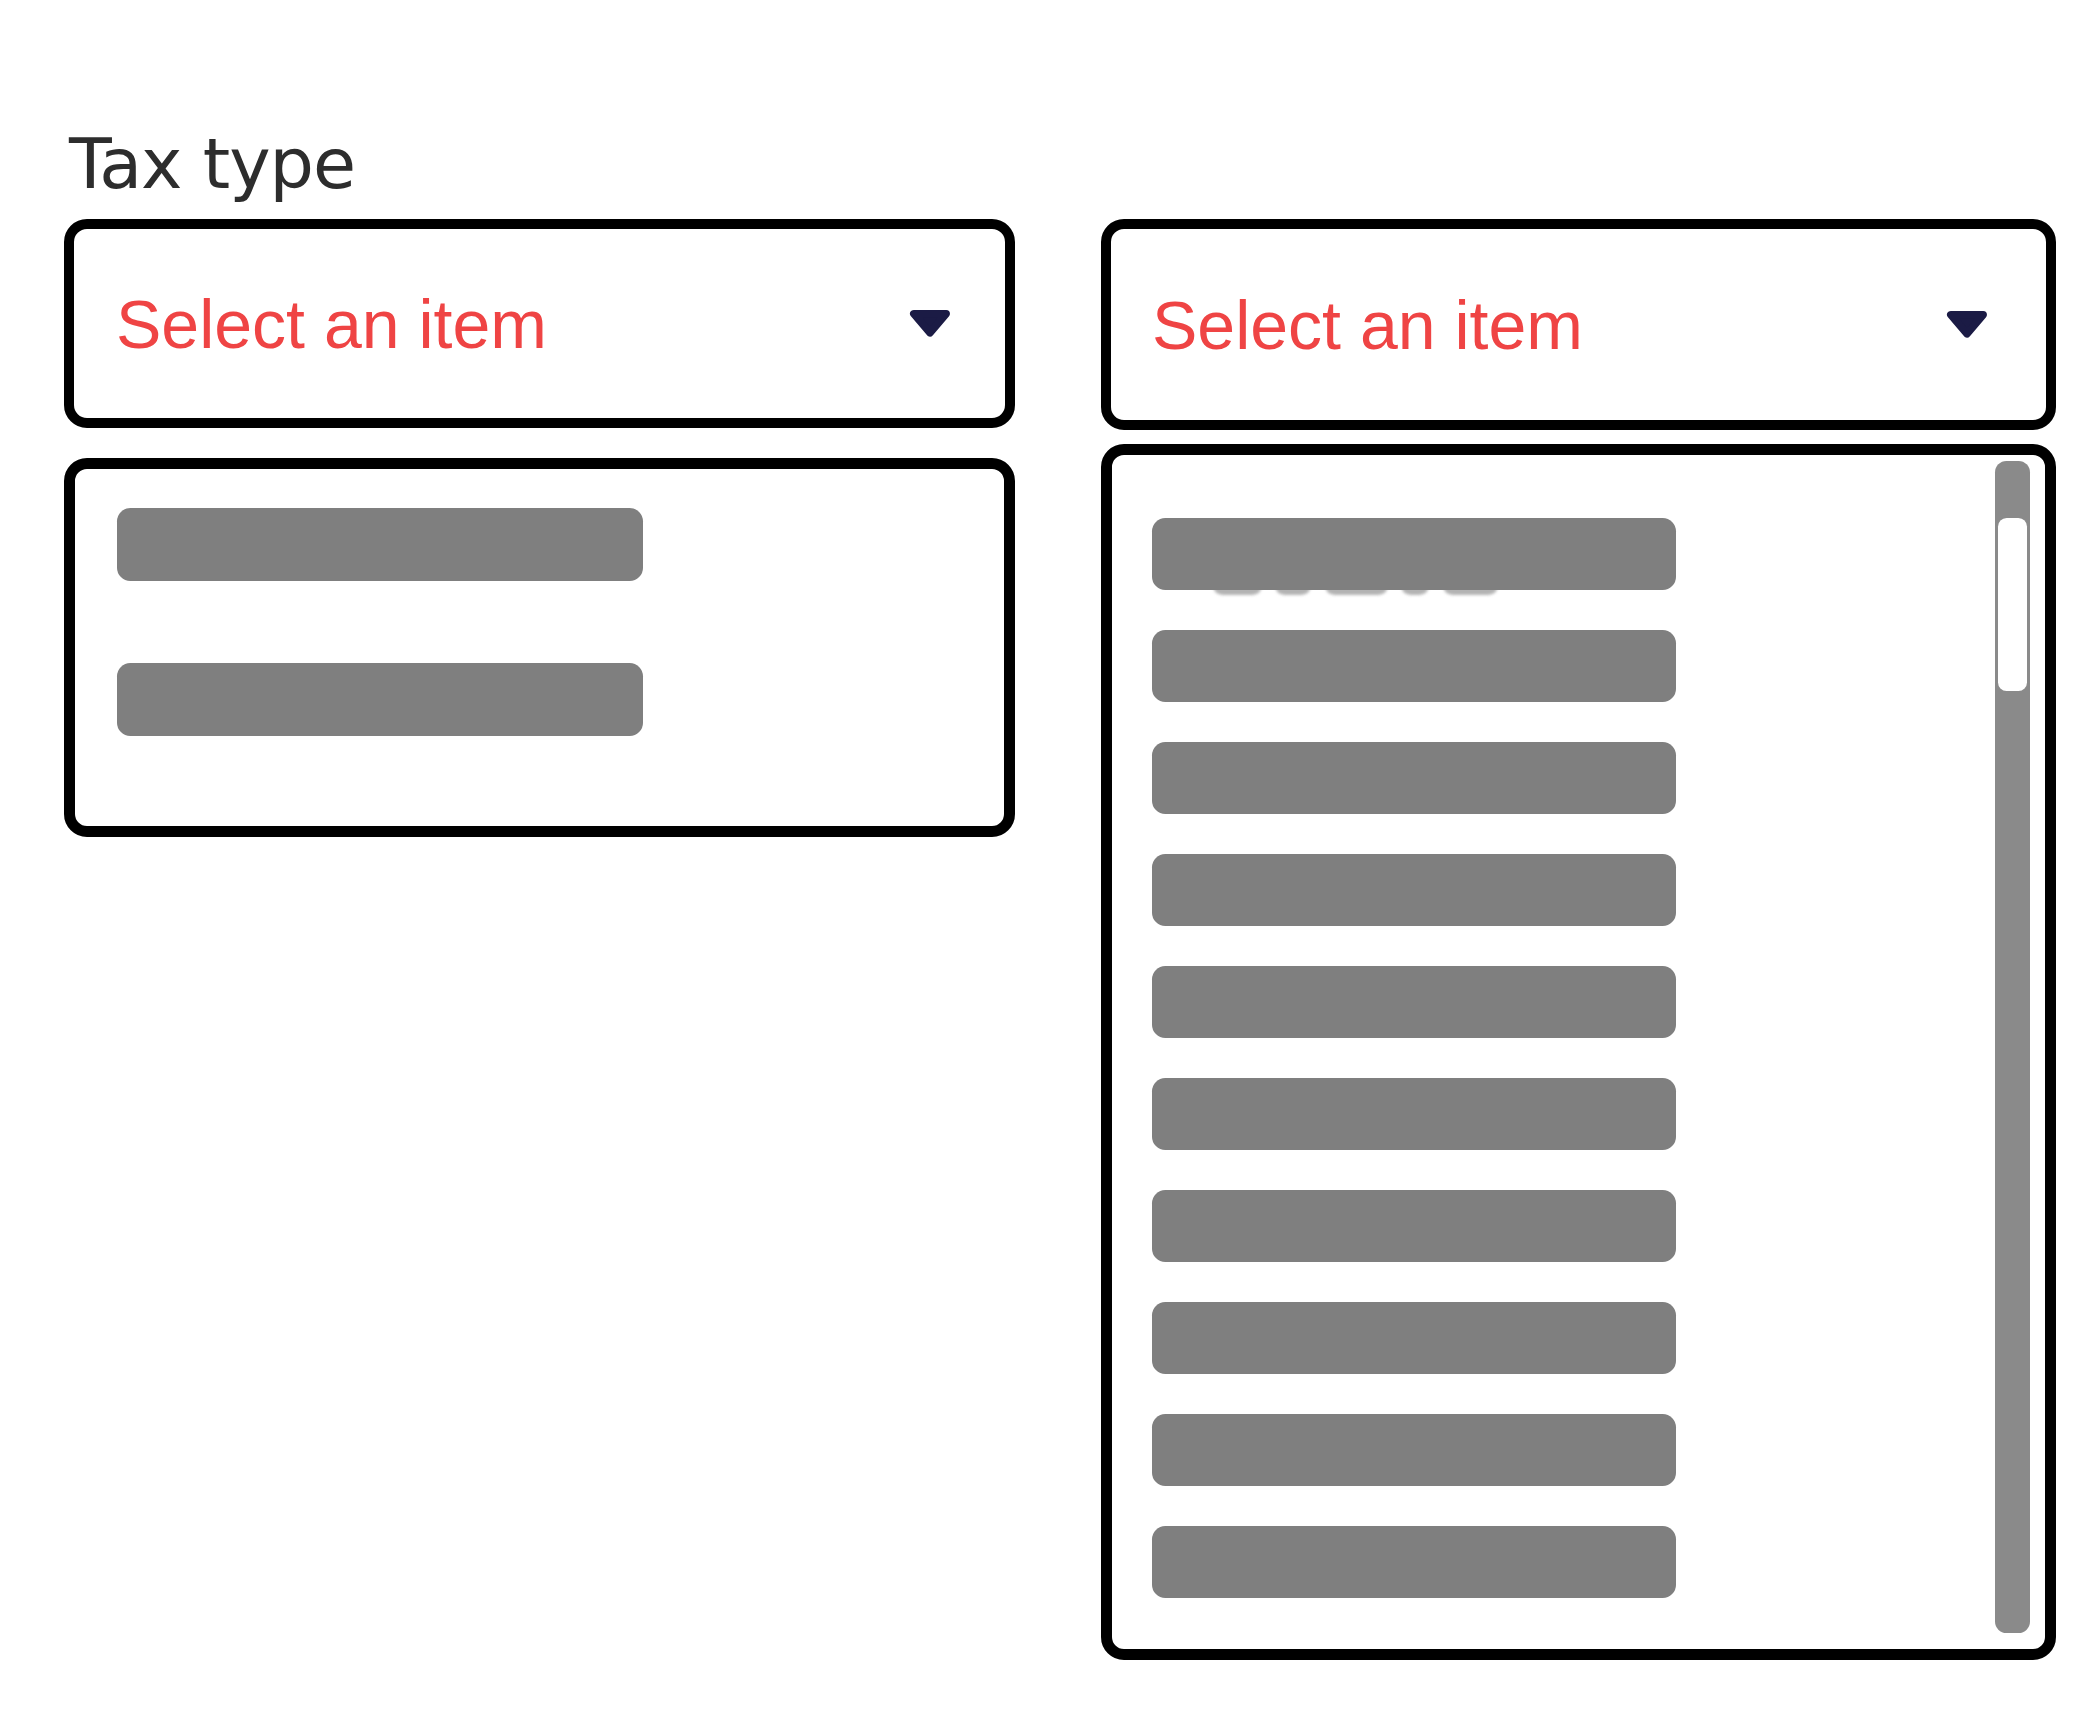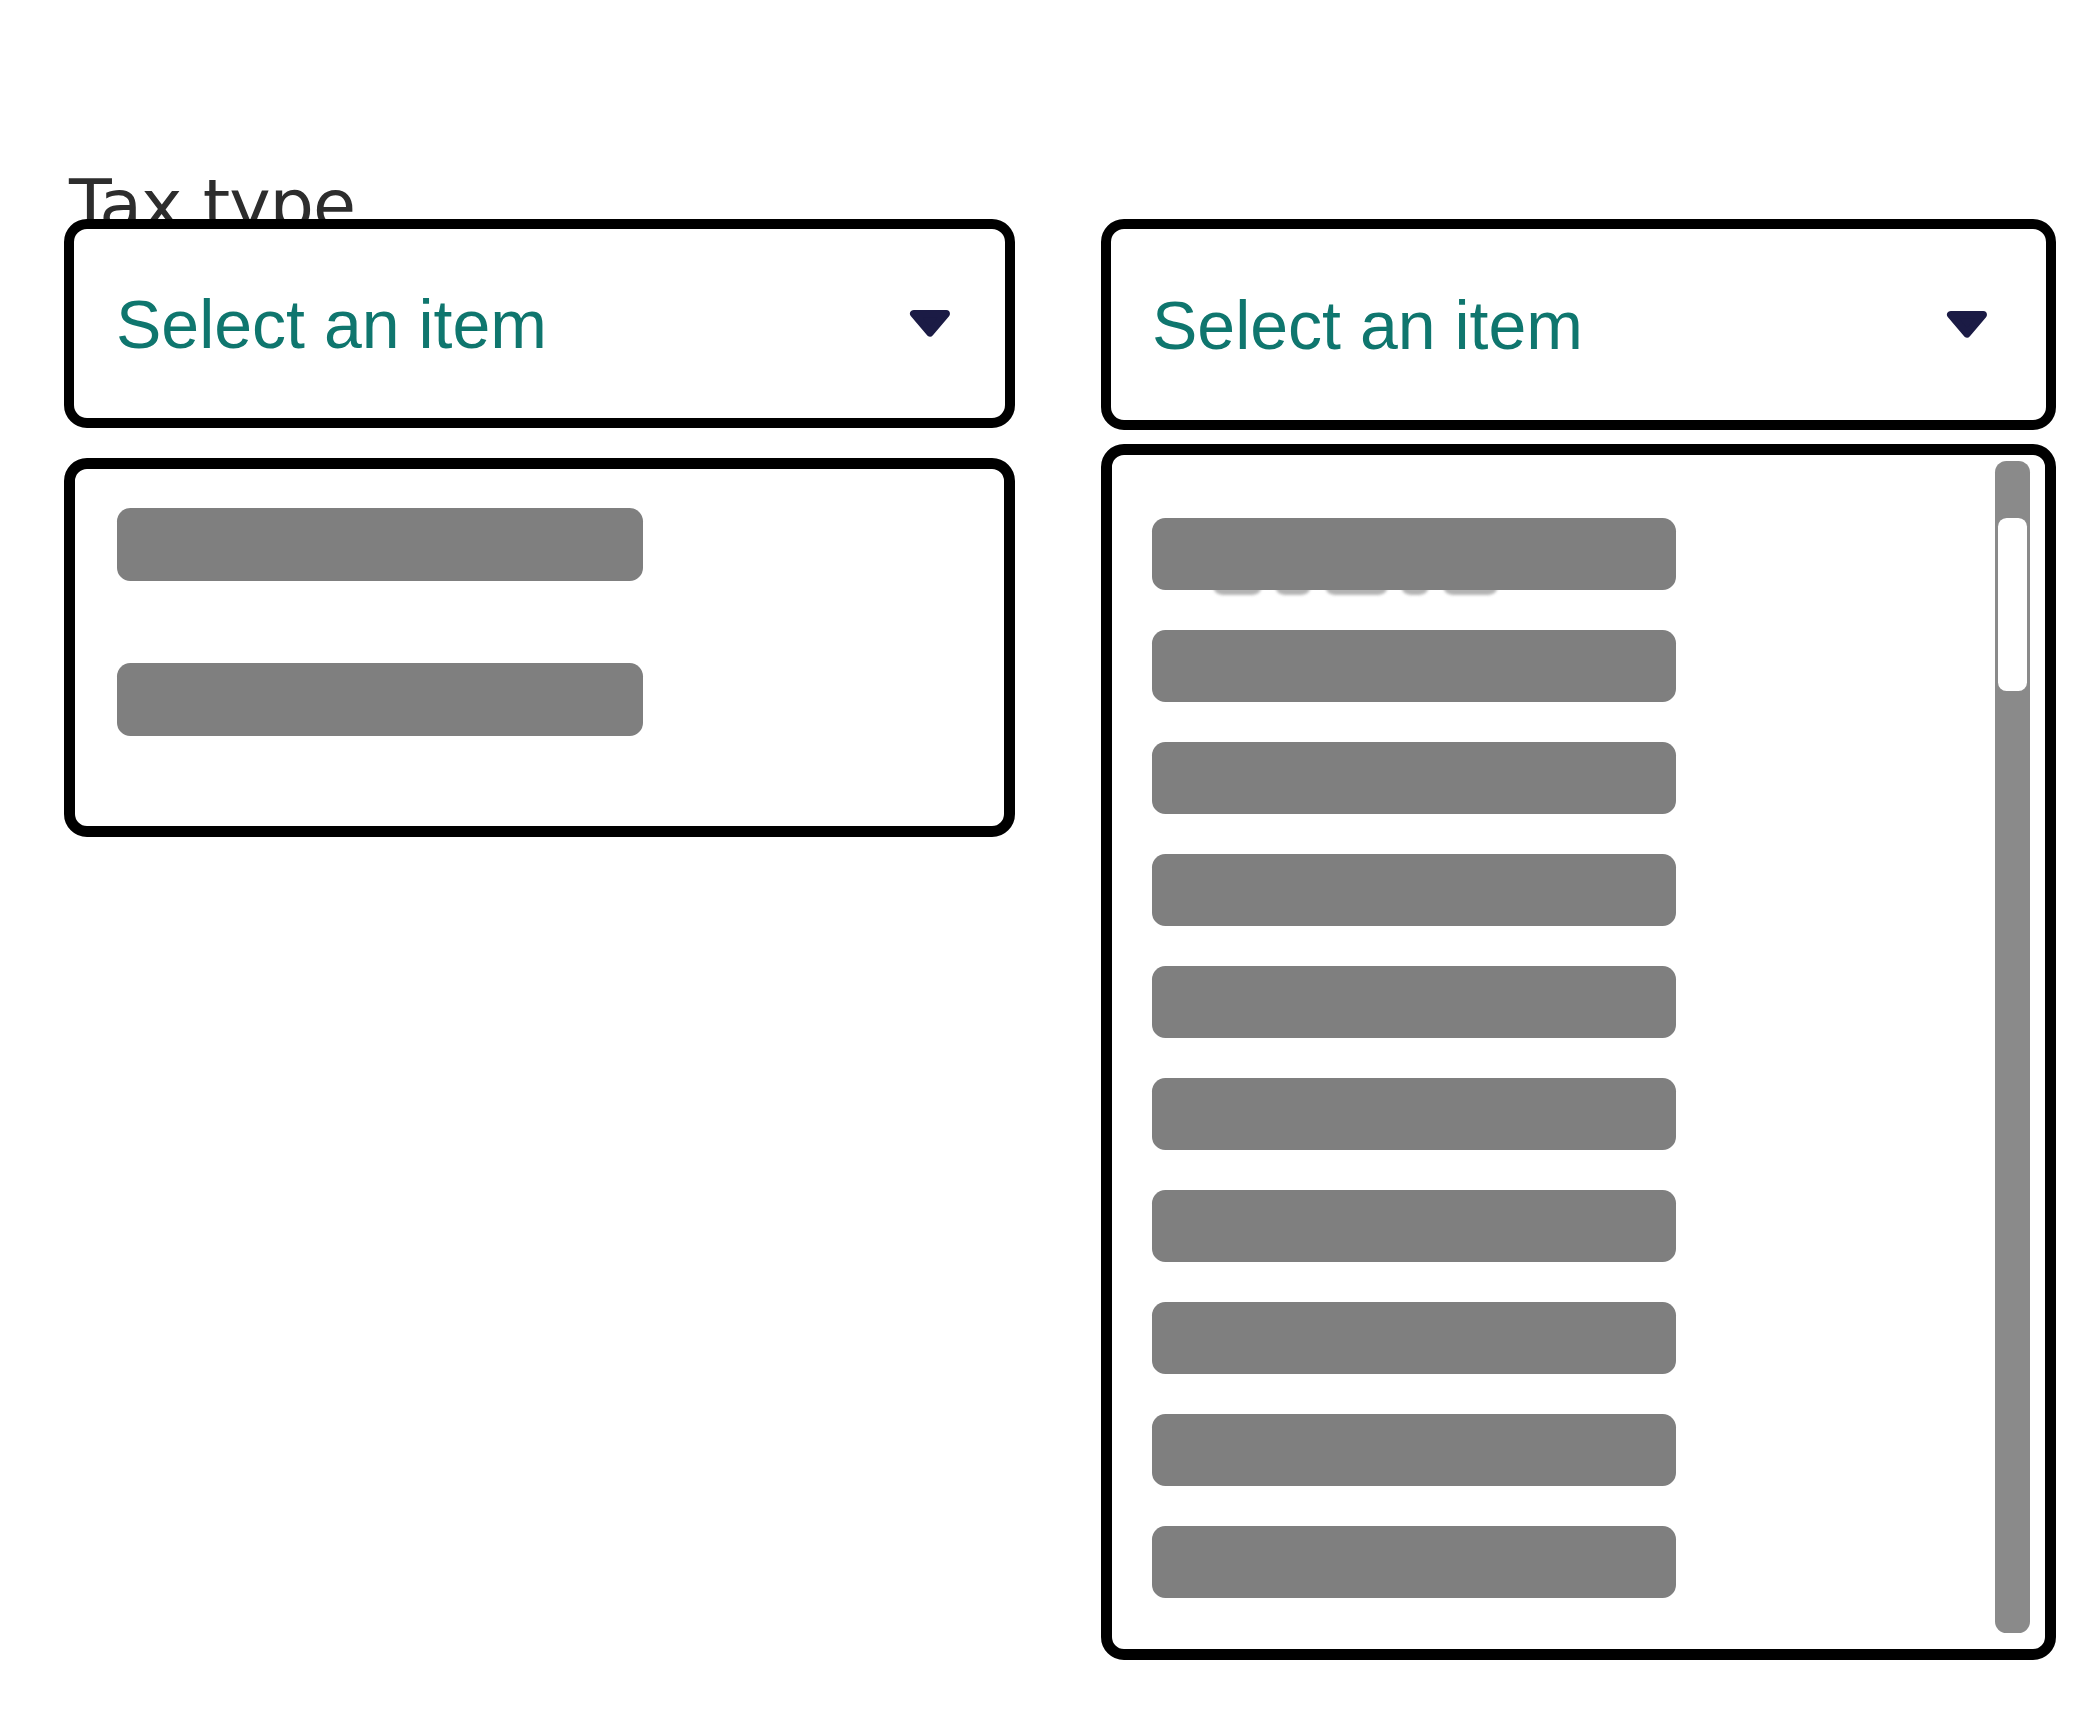--- a/index.html
+++ b/index.html
@@ -14,41 +14,41 @@
 
   
   .field-label {
     position: absolute;
     font-size: 70px;
     letter-spacing: -1px;
     color: #2d2d2d;
     line-height: 1;
     white-space: nowrap;
   }
-  #label-tax      { left: 69px;   top: 129px; margin-top: 41px; }
+  #label-tax      { left: 69px;   top: 129px; }
   #label-countries{ left: 1115px; top: 132px; }
 
   
   .select-box {
     position: absolute;
     box-sizing: border-box;
     background: #ffffff;
     border: 10.5px solid #000000;
     border-radius: 23px;
     display: flex;
     align-items: center;
     justify-content: space-between;
     cursor: pointer;
   }
   #select-tax       { left: 64px;   top: 219px; width: 951px; height: 209px; padding: 0 54px 0 42px; }
   #select-countries { left: 1101px; top: 219px; width: 955px; height: 211px; padding: 0 58px 0 41px; }
   .select-value {
     font-family: "Liberation Sans", sans-serif;
     font-size: 68px;
-    color: #0f766e;
+    color: #ef4444;
     white-space: nowrap;
   }
   .chevron { color: #1b1b45; flex: 0 0 auto; }
   .chevron svg { display: block; }
 
   
   .options-panel {
     position: absolute;
     box-sizing: border-box;
     background: #ffffff;

